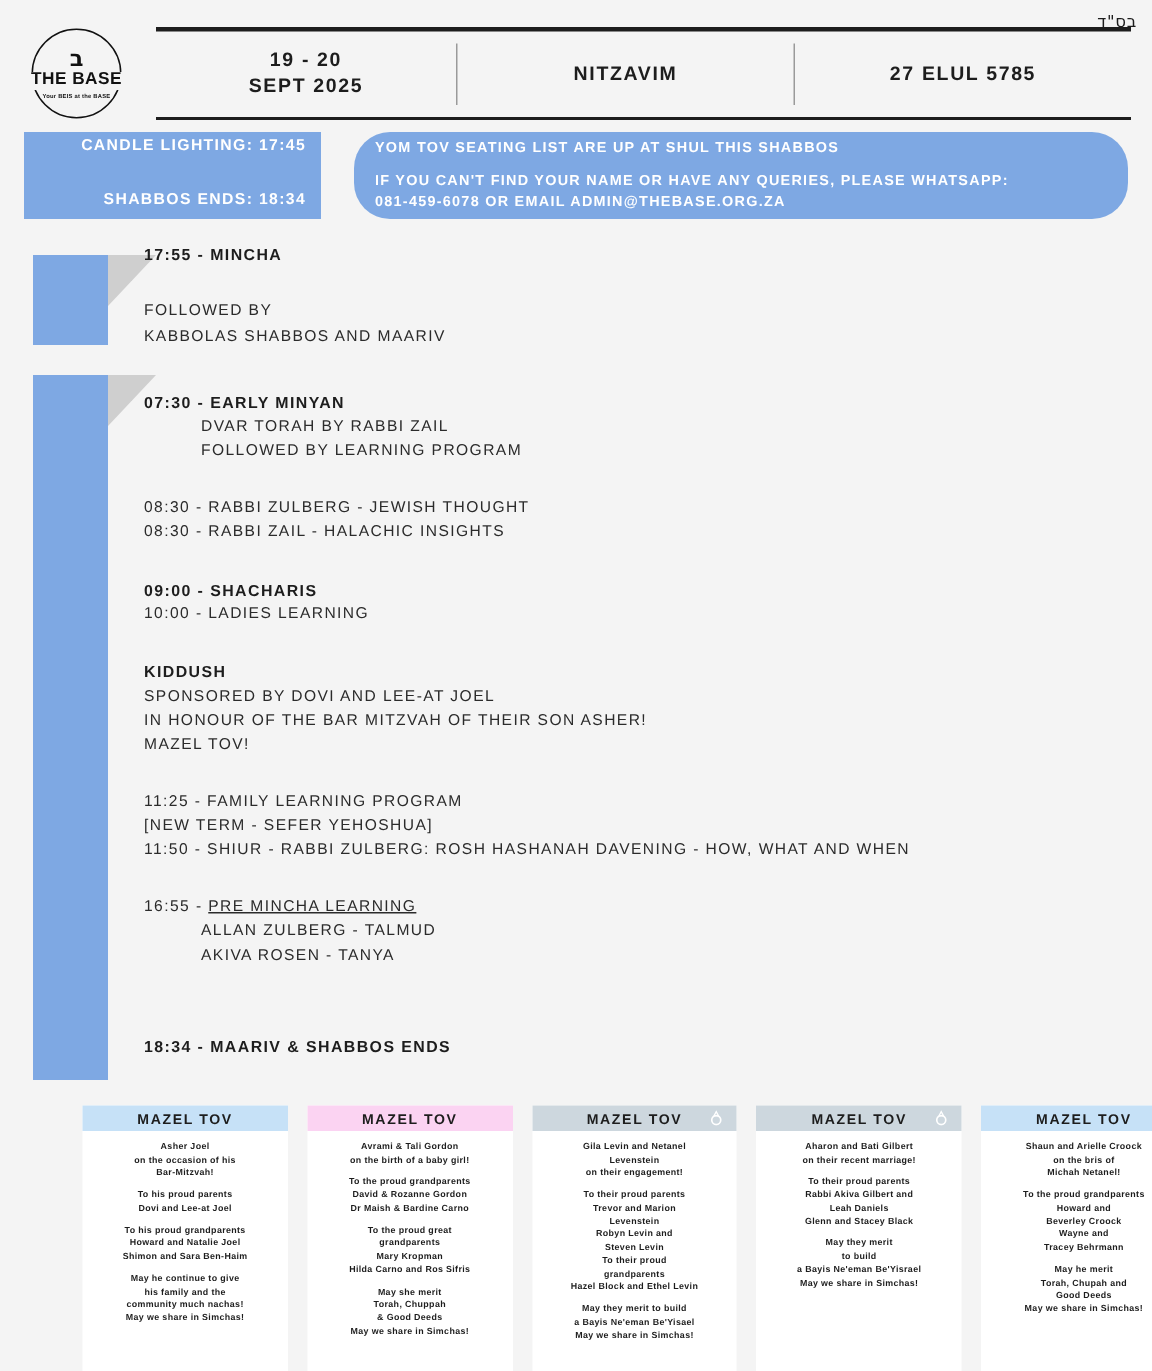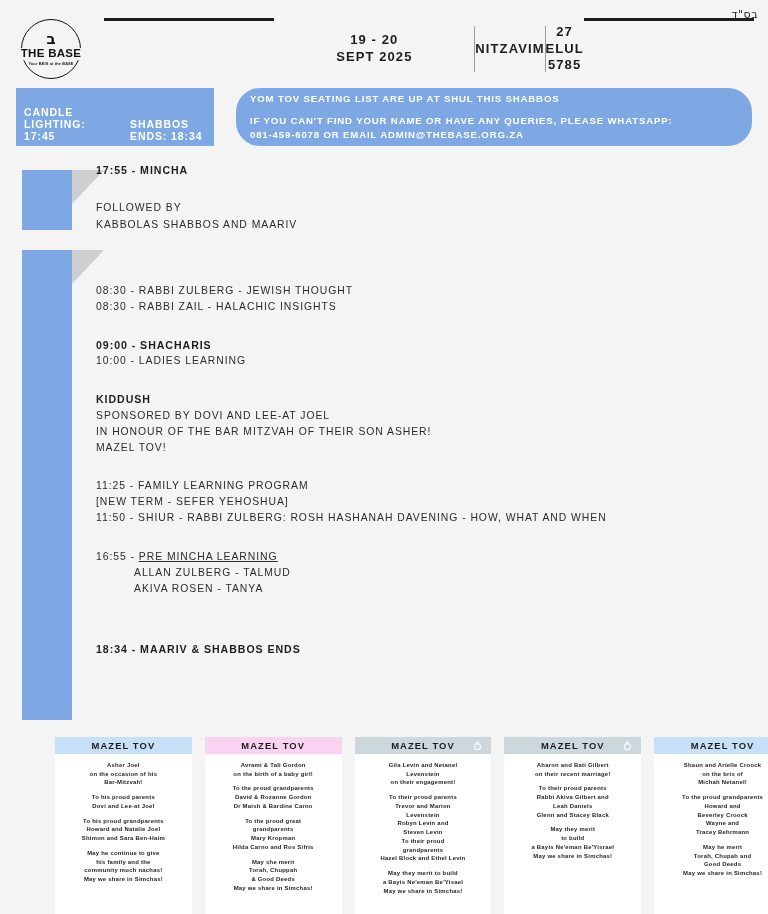--- a/index.html
+++ b/index.html
@@ -22,33 +22,33 @@
   .logo-circle {
     width: 60px; height: 60px; border: 1.6px solid #111; border-radius: 50%;
     display: flex; flex-direction: column; align-items: center; justify-content: center;
     background: #f4f4f4; position: relative;
   }
   .logo-bet { font-family: "DejaVu Sans", sans-serif; font-size: 15px; font-weight: 700; color: #111; line-height: 1; margin-bottom: 1px; }
   .logo-name { font-size: 11.5px; font-weight: 700; letter-spacing: .3px; color: #111; line-height: 1;
                background: #f4f4f4; padding: 0 3px; white-space: nowrap; }
   .logo-tag { font-size: 3.9px; font-weight: 700; letter-spacing: .15px; color: #111; line-height: 1; margin-top: 2px; white-space: nowrap; }
 
-  .header-bars { flex: 1; margin-left: 16px; display: flex; flex-direction: row; justify-content: space-between; }
+  .header-bars { flex: 1; margin-left: 16px; display: flex; flex-direction: column; justify-content: space-between; }
   .rule { height: 2.5px; background: #1d1d1d; width: 100%; }
   .header-row { flex: 1; display: flex; align-items: center; }
   .hcell { flex: 1; display: flex; align-items: center; justify-content: center; text-align: center;
            font-size: 13px; font-weight: 700; letter-spacing: 1.1px; color: #1d1d1d; line-height: 1.3; }
   .hcell.date { flex: 0 0 200px; }
   .hdiv { width: 1px; align-self: stretch; margin: 8px 0; background: #9a9a9a; }
 
   
   .band { position: absolute; top: 88px; left: 16px; width: 736px; height: 58px; display: flex; }
   .band-left {
     width: 198px; background: #7ea8e3; color: #fff;
-    display: flex; flex-direction: row; align-items: flex-end; justify-content: center;
+    display: flex; flex-direction: column; align-items: flex-end; justify-content: center;
     padding: 0 10px 4px 8px; gap: 24px;
   }
   .band-left div { font-size: 10.5px; font-weight: 700; letter-spacing: .9px; }
   .band-right {
     flex: 1; margin-left: 22px; background: #7ea8e3; color: #fff;
     display: flex; flex-direction: column; justify-content: center; padding: 6px 0 6px 14px; gap: 8px; border-radius: 24px;
   }
   .band-right .ln { font-size: 9.6px; font-weight: 700; letter-spacing: .85px; line-height: 1.45; }
 
   
@@ -139,20 +139,25 @@
 
       <div class="blk">
         <div class="ln-head">17:55 - MINCHA</div>
         <div class="sp-m"></div>
         <div class="ln-norm">FOLLOWED BY</div>
         <div class="ln-norm">KABBOLAS SHABBOS AND MAARIV</div>
       </div>
 
       <div class="sp-l"></div>
 
+      <div class="blk">
+        <div class="ln-head">07:30 - EARLY MINYAN</div>
+        <div class="ln-norm ind">DVAR TORAH BY RABBI ZAIL</div>
+        <div class="ln-norm ind">FOLLOWED BY LEARNING PROGRAM</div>
+      </div>
 
       <div class="sp-m"></div>
 
       <div class="blk">
         <div class="ln-norm">08:30 - RABBI ZULBERG - JEWISH THOUGHT</div>
         <div class="ln-norm">08:30 - RABBI ZAIL - HALACHIC INSIGHTS</div>
       </div>
 
       <div class="sp-m"></div>
 

